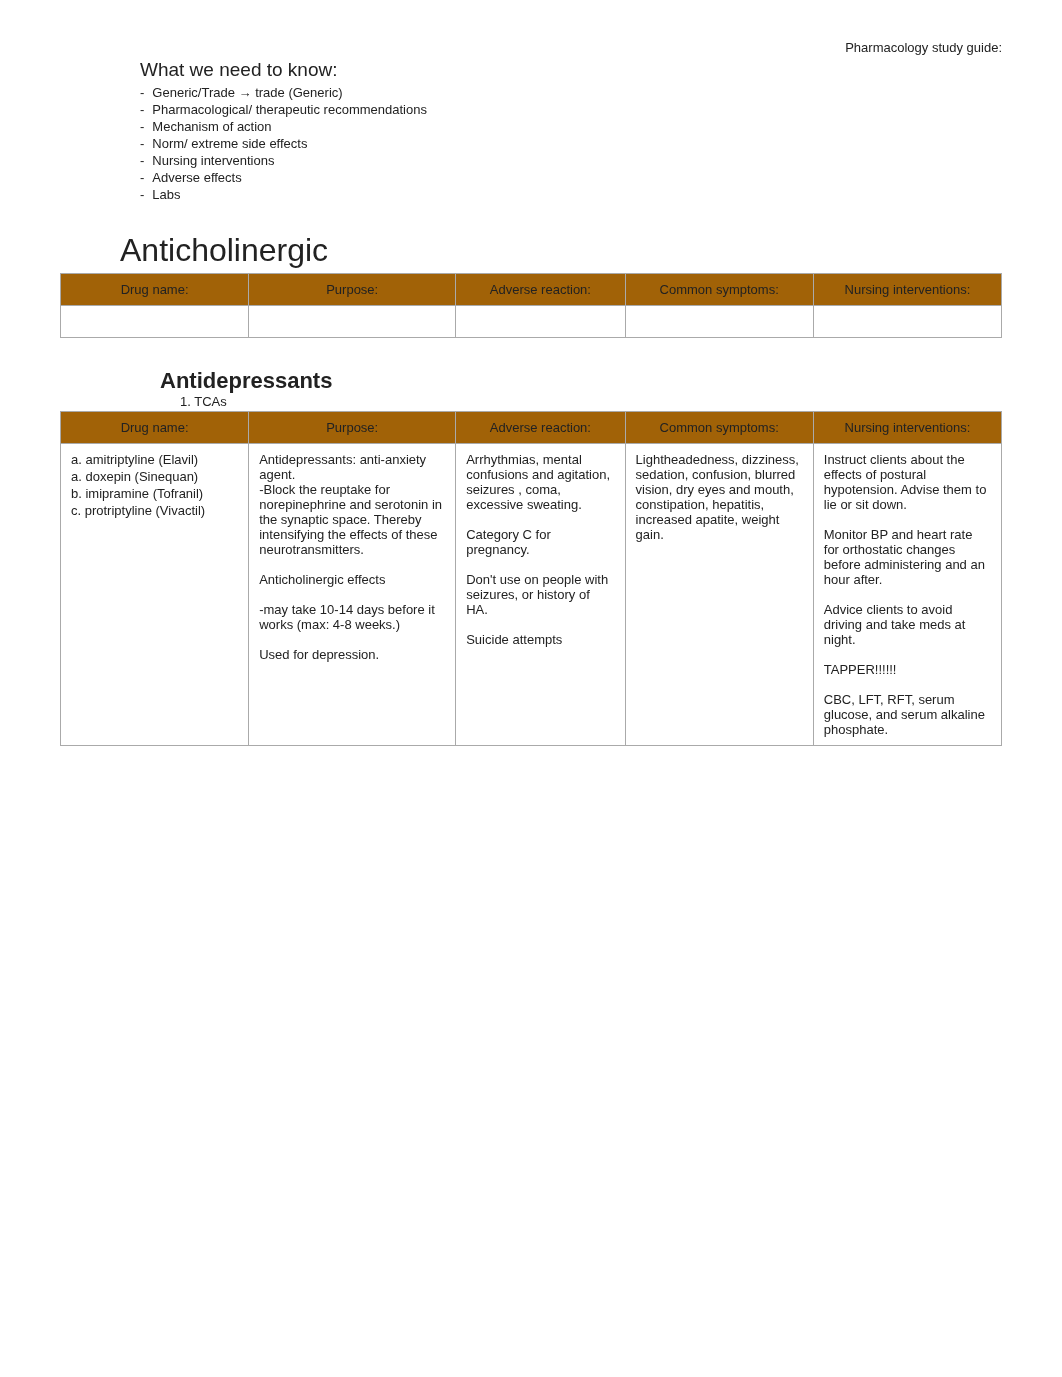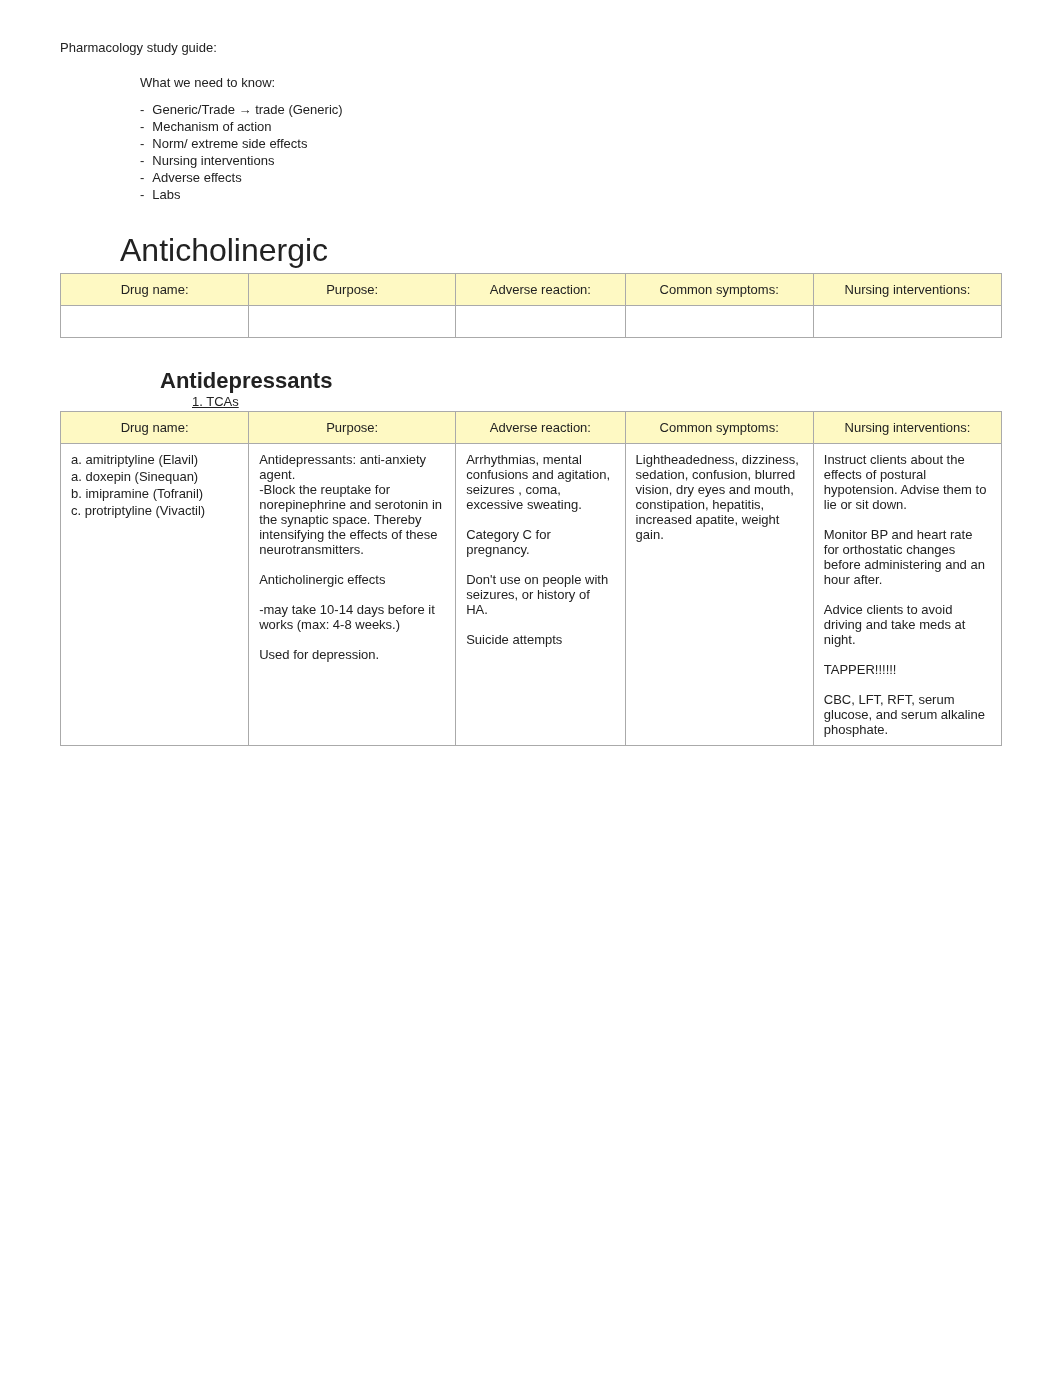--- a/index.html
+++ b/index.html
@@ -6,31 +6,31 @@
     body {
       background: #fff;
       font-family: Arial, sans-serif;
       font-size: 13px;
       color: #222;
       width: 1062px;
       min-height: 1377px;
       padding: 40px 60px;
     }
     .page-title {
-      text-align: left;
+      text-align: right;
       font-size: 13px;
-      margin-bottom: 20px;
+      margin-bottom: 4px;
     }
     .intro-section {
       margin-left: 80px;
       margin-bottom: 30px;
     }
     .intro-header {
-      font-size: 13px;
-      margin-bottom: 12px;
+      font-size: 19px;
+      margin-bottom: 4px;
     }
     .intro-list {
       list-style: none;
       padding: 0;
     }
     .intro-list li {
       display: flex;
       gap: 8px;
       margin-bottom: 2px;
       font-size: 13px;
@@ -55,21 +55,21 @@
       margin-bottom: 30px;
     }
     .drug-table th, .drug-table td {
       border: 1px solid #aaa;
       padding: 8px 10px;
       vertical-align: top;
       font-size: 13px;
       font-weight: normal;
     }
     .drug-table thead tr {
-      background: #fef9c3;
+      background: #a16207;
     }
     .drug-table th {
       font-weight: normal;
     }
 
     
     .antidepressants-header {
       margin-left: 100px;
       margin-bottom: 2px;
     }
@@ -77,40 +77,40 @@
       font-size: 22px;
       font-weight: bold;
     }
     .classification-label {
       font-size: 13px;
       font-weight: bold;
       margin-left: 0;
     }
     .classification-item {
       font-size: 13px;
-      margin-left: 32px;
-      text-decoration: underline;
+      margin-left: 20px;
     }
 
     
     .col-drug { width: 20%; }
     .col-purpose { width: 22%; }
     .col-adverse { width: 18%; }
     .col-common { width: 20%; }
     .col-nursing { width: 20%; }
   </style>
 </head>
 <body>
 
 <div class="page-title">Pharmacology study guide:</div>
 
 <div class="intro-section">
   <div class="intro-header">What we need to know:</div>
   <ul class="intro-list" id="intro-list">
       <li>Generic/Trade → trade (Generic)</li>
+      <li>Pharmacological/ therapeutic recommendations</li>
       <li>Mechanism of action</li>
       <li>Norm/ extreme side effects</li>
       <li>Nursing interventions</li>
       <li>Adverse effects</li>
       <li>Labs</li>
     </ul>
 </div>
 
 <div>
   <div class="section-heading">Anticholinergic</div>

